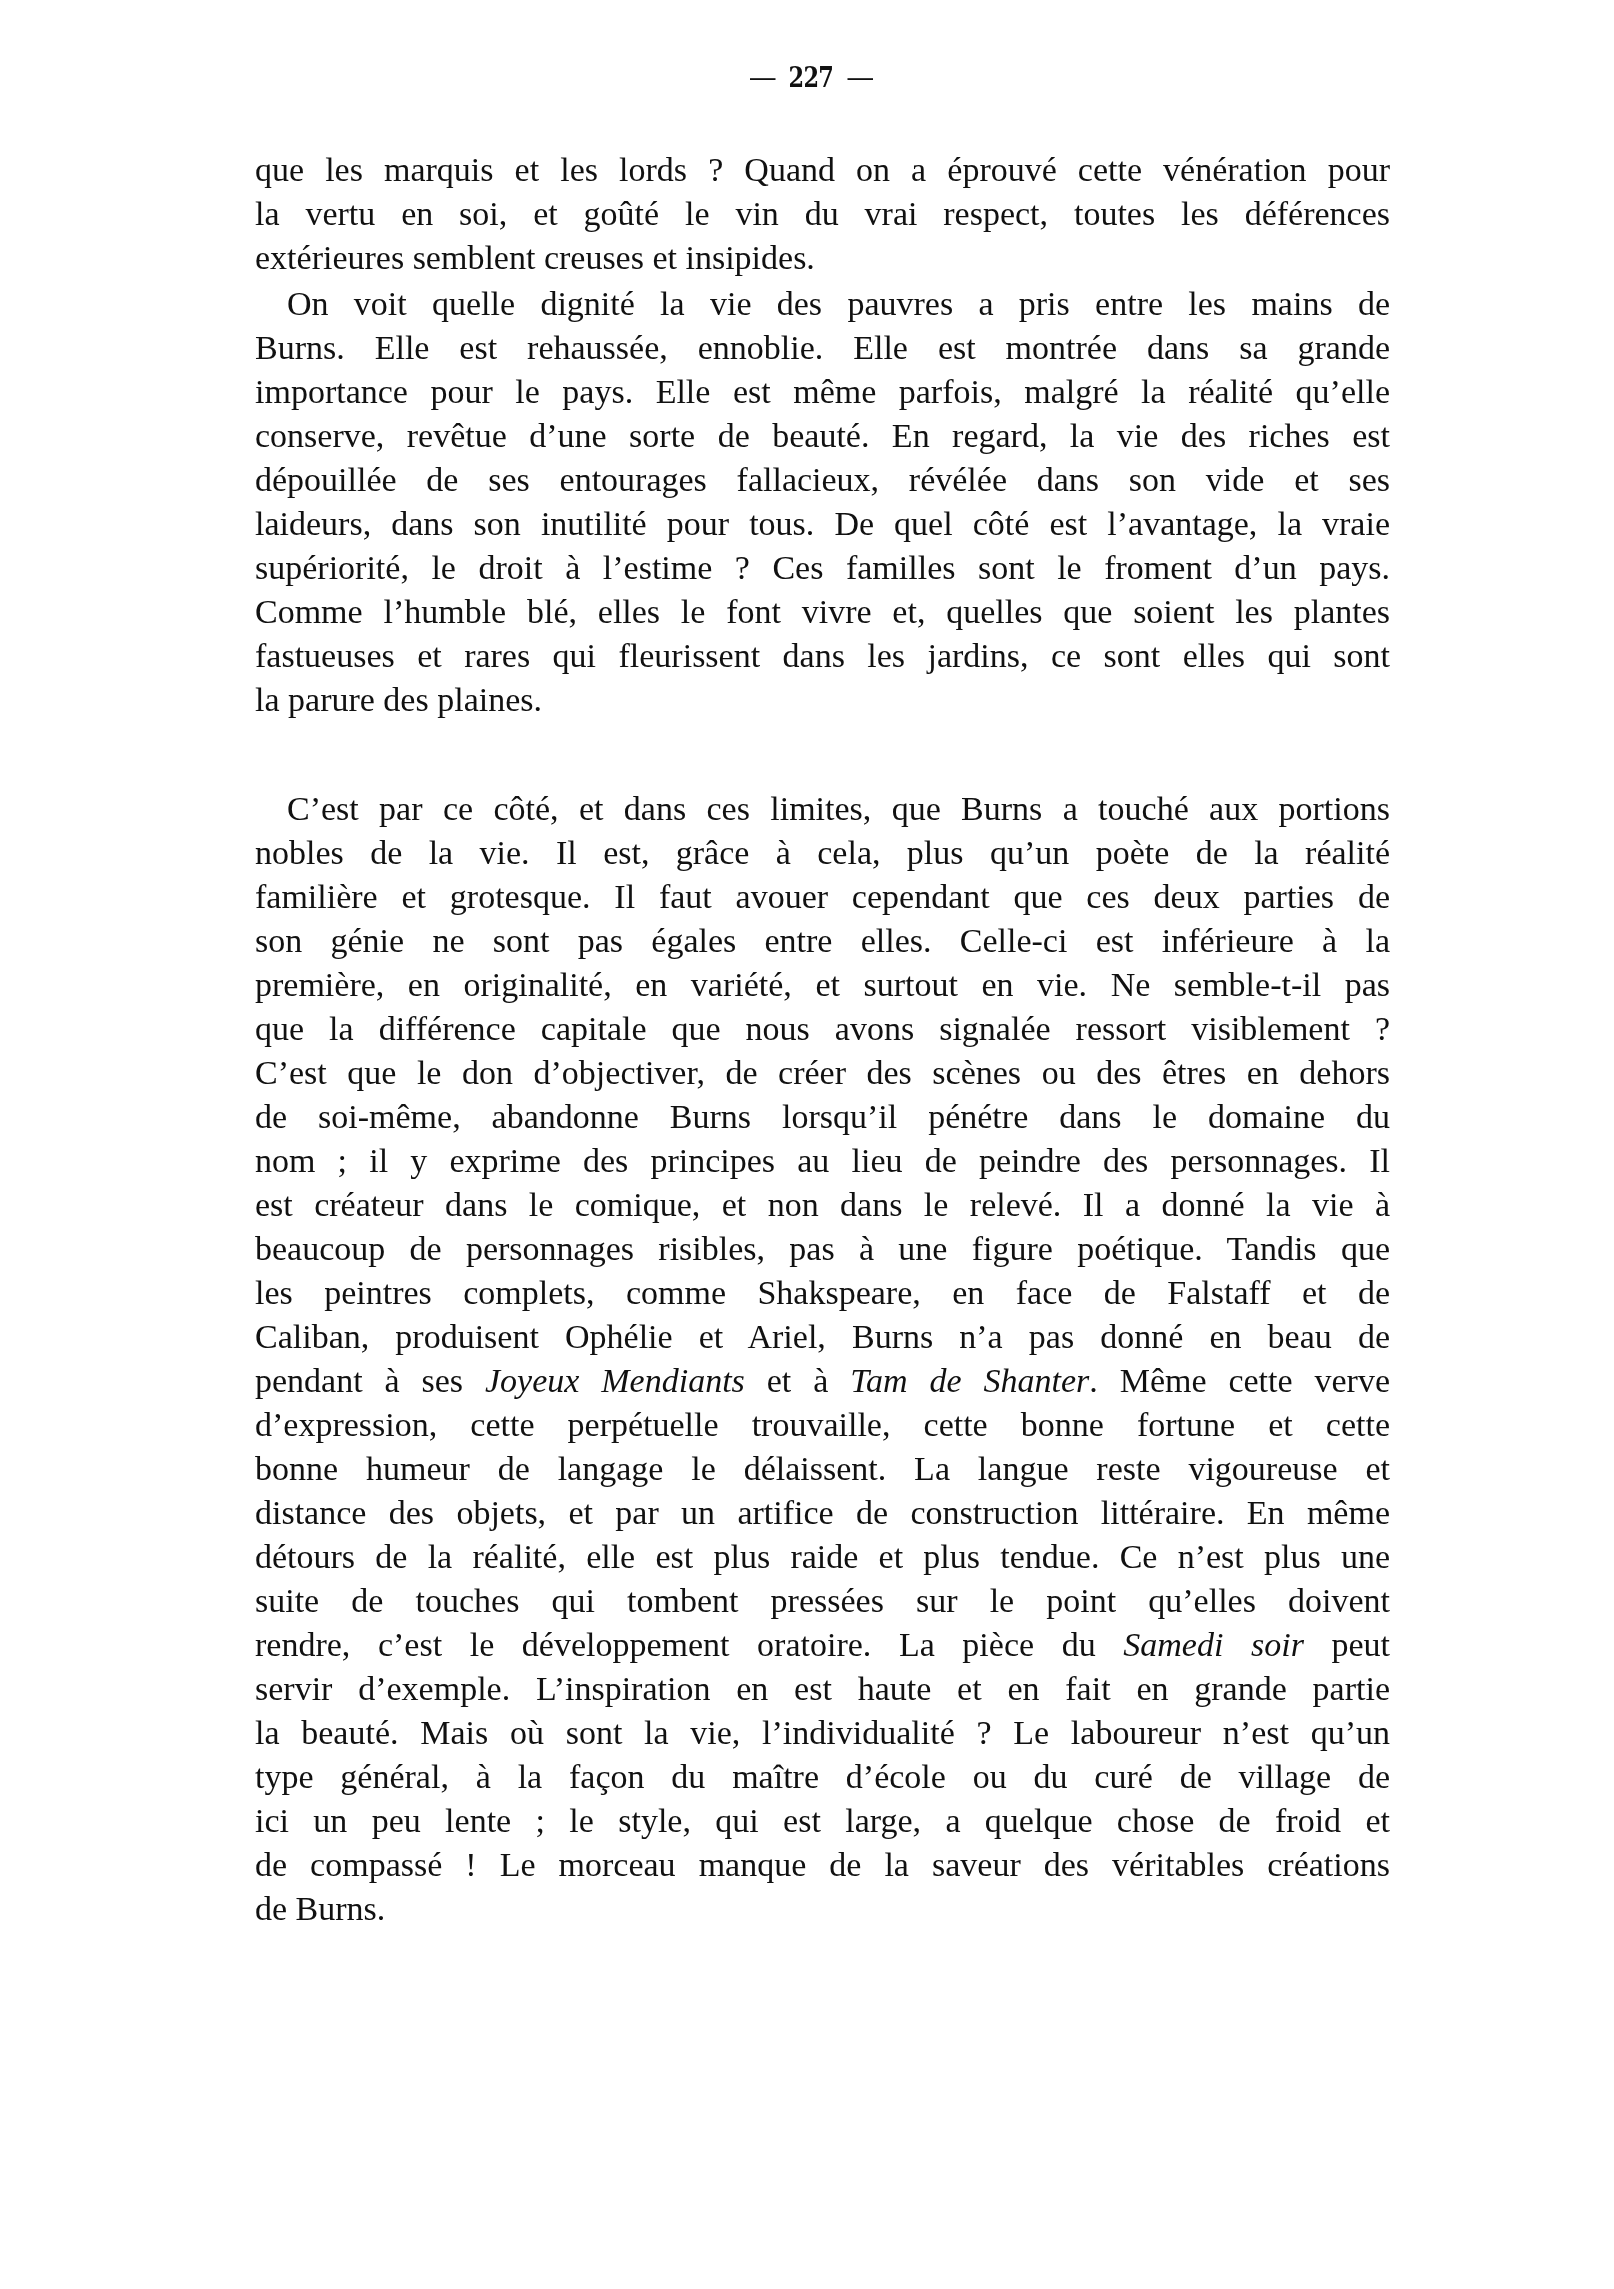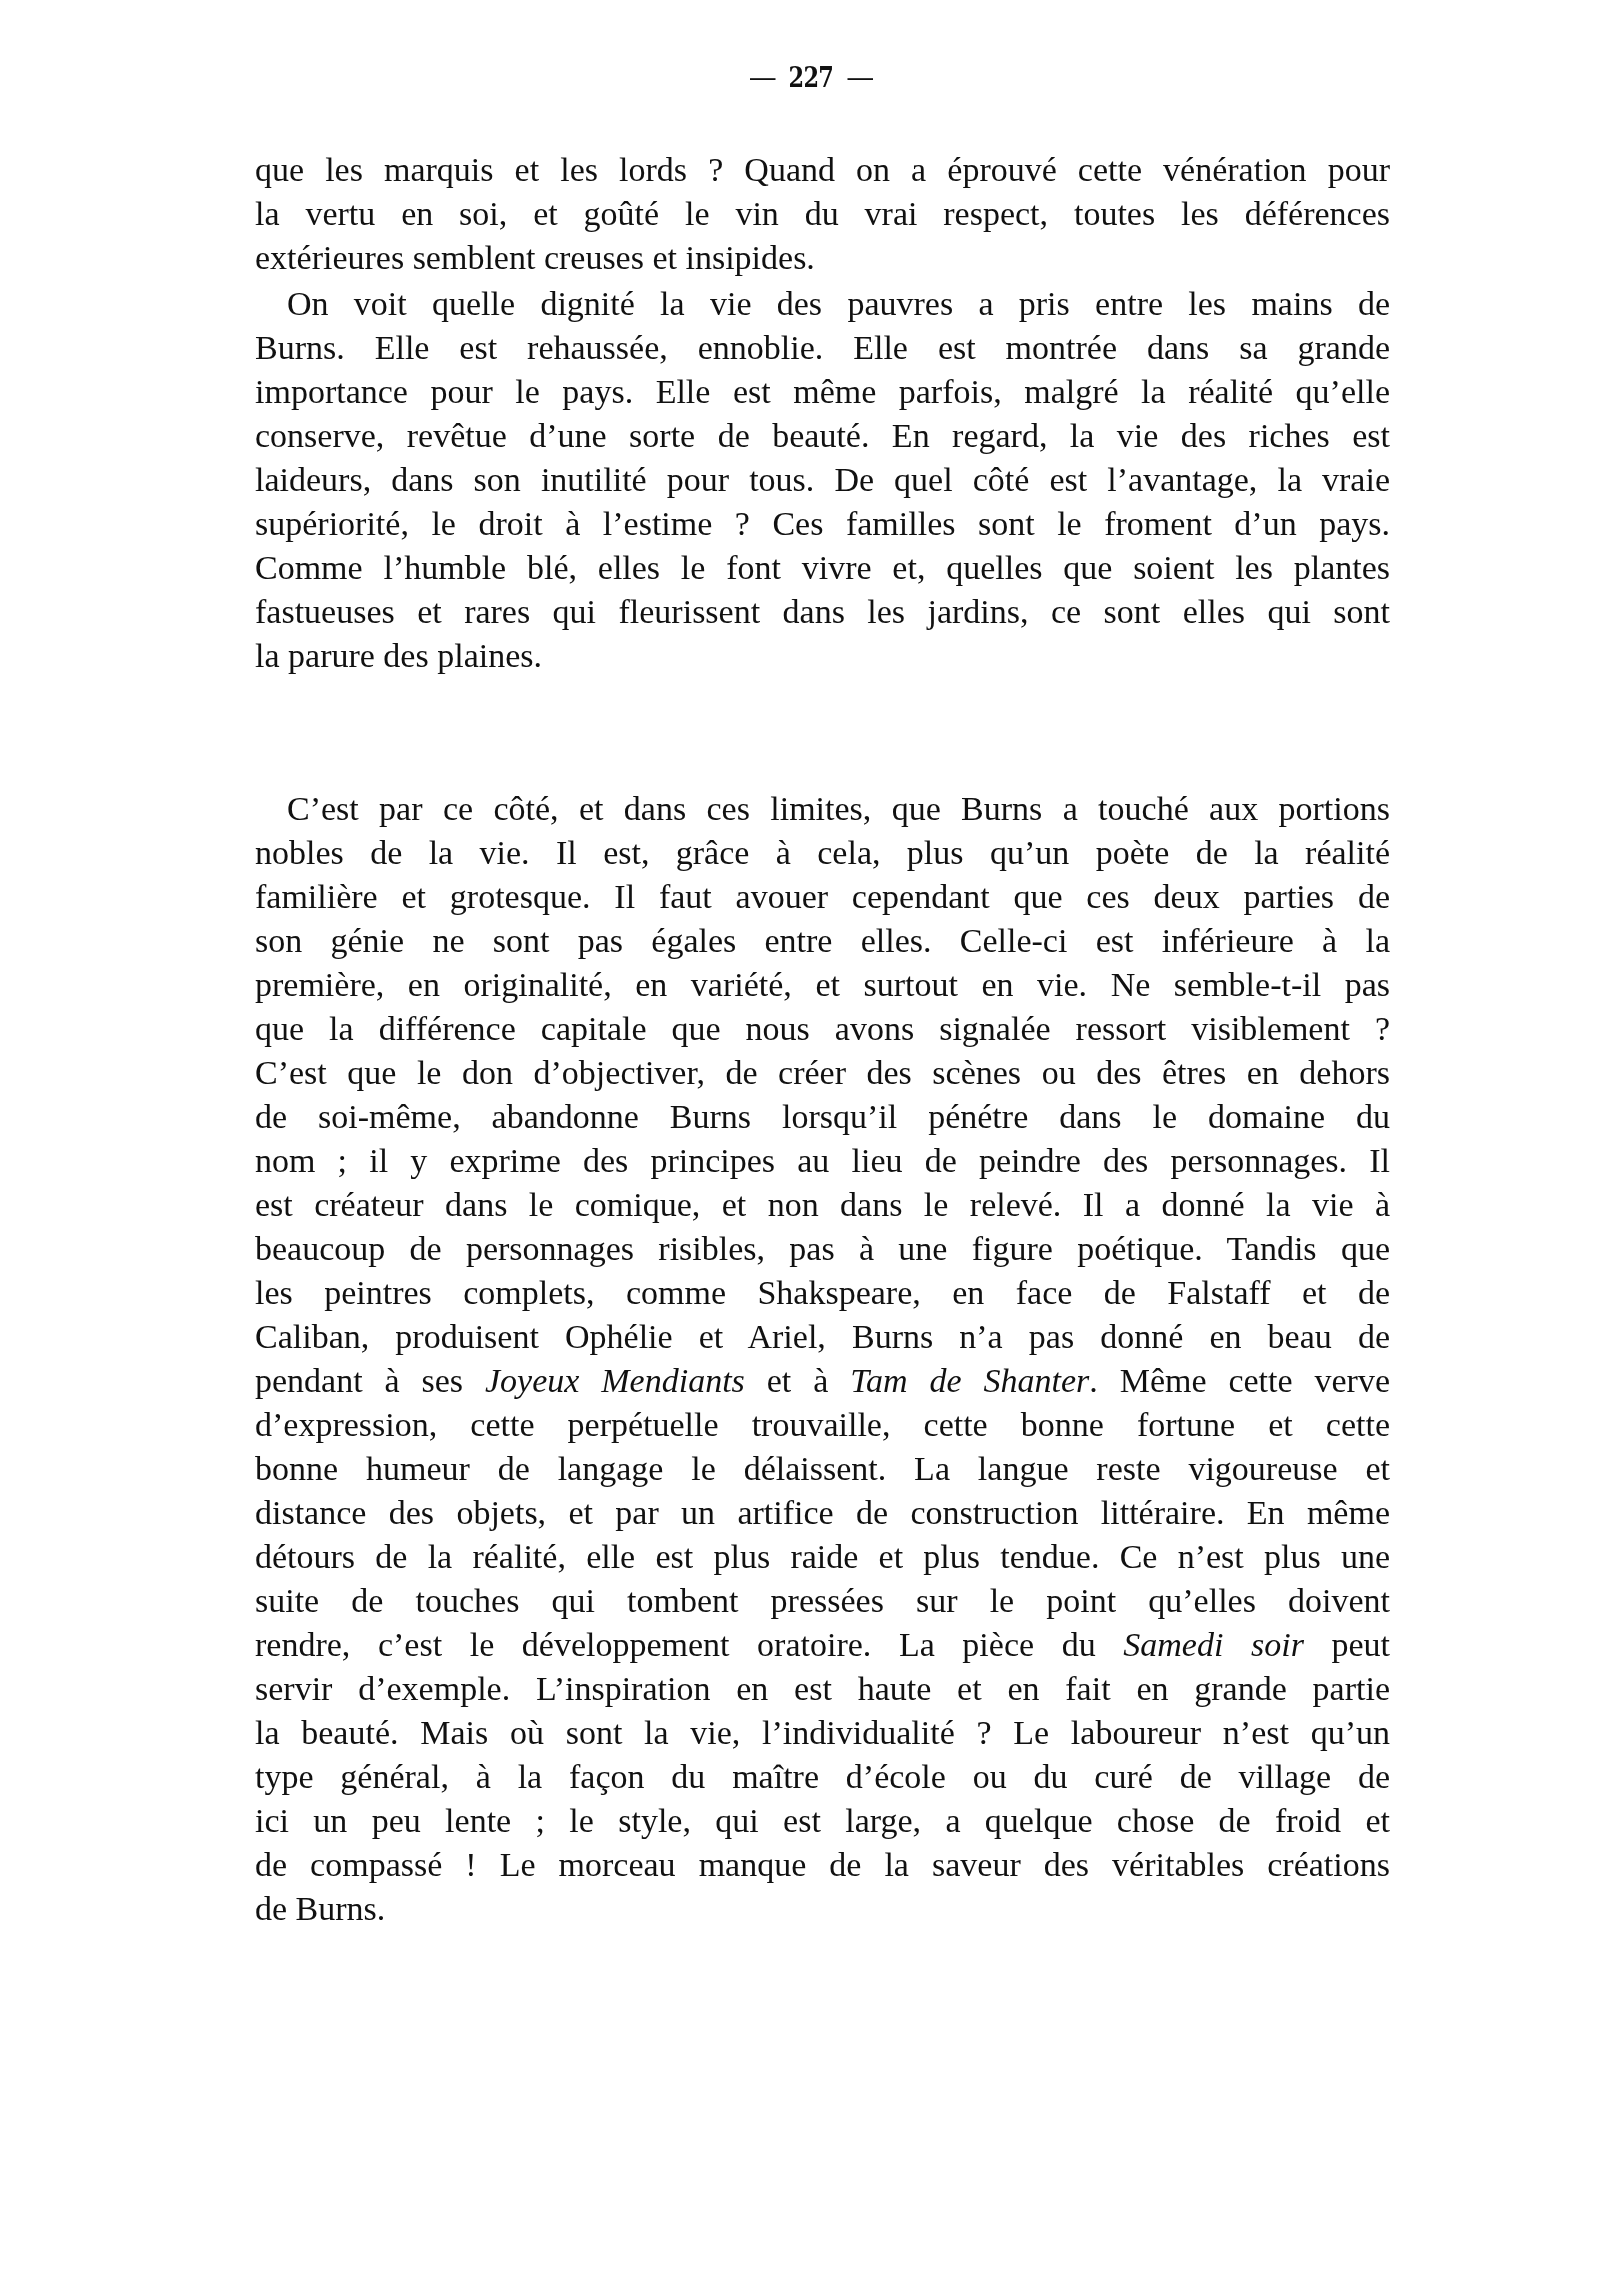--- a/index.html
+++ b/index.html
@@ -43,20 +43,21 @@
     <span class="line">que les marquis et les lords ? Quand on a éprouvé cette vénération pour</span>
     <span class="line">la vertu en soi, et goûté le vin du vrai respect, toutes les déférences</span>
     <span class="line last">extérieures semblent creuses et insipides.</span>
   </div>
 
   <div class="text-col para" id="para-2">
     <span class="line indent">On voit quelle dignité la vie des pauvres a pris entre les mains de</span>
     <span class="line">Burns. Elle est rehaussée, ennoblie. Elle est montrée dans sa grande</span>
     <span class="line">importance pour le pays. Elle est même parfois, malgré la réalité qu’elle</span>
     <span class="line">conserve, revêtue d’une sorte de beauté. En regard, la vie des riches est</span>
+    <span class="line">dépouillée de ses entourages fallacieux, révélée dans son vide et ses</span>
     <span class="line">laideurs, dans son inutilité pour tous. De quel côté est l’avantage, la vraie</span>
     <span class="line">supériorité, le droit à l’estime ? Ces familles sont le froment d’un pays.</span>
     <span class="line">Comme l’humble blé, elles le font vivre et, quelles que soient les plantes</span>
     <span class="line">fastueuses et rares qui fleurissent dans les jardins, ce sont elles qui sont</span>
     <span class="line last">la parure des plaines.</span>
   </div>
 
   <div class="text-col para" id="para-3">
     <span class="line indent">C’est par ce côté, et dans ces limites, que Burns a touché aux portions</span>
     <span class="line">nobles de la vie. Il est, grâce à cela, plus qu’un poète de la réalité</span>

